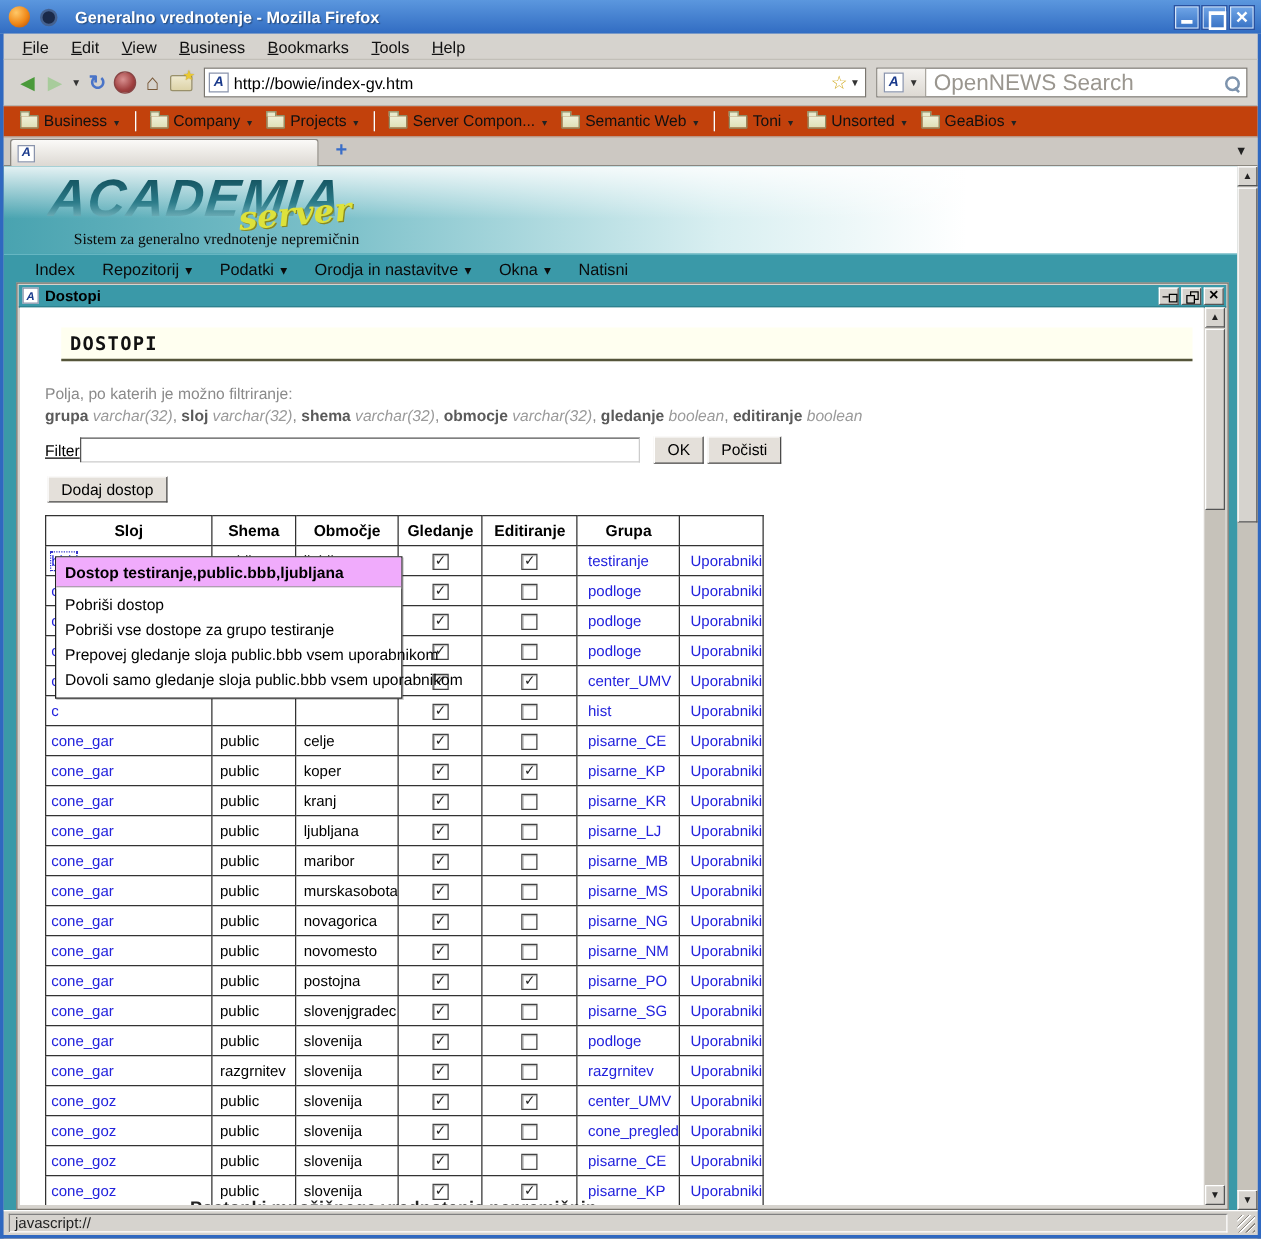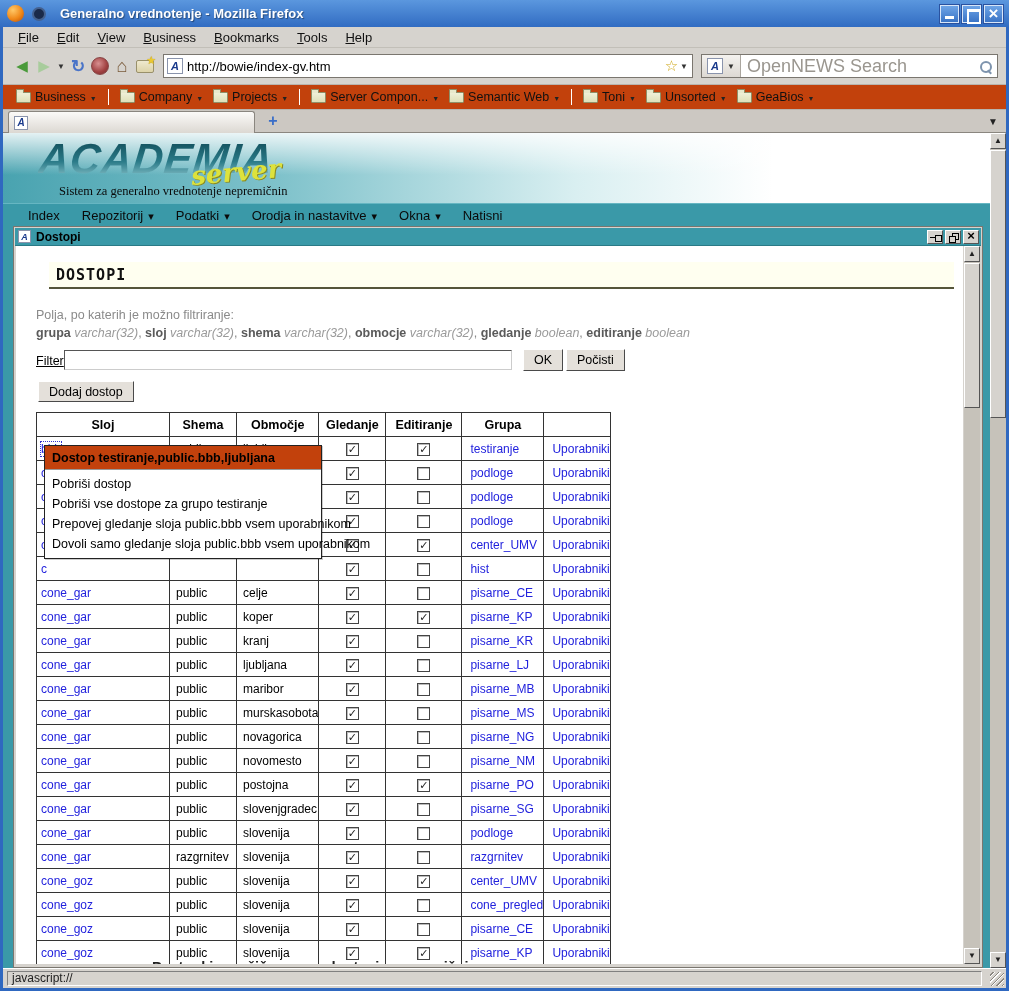--- a/index.html
+++ b/index.html
@@ -172,21 +172,21 @@
   a.tlink { color:#2222dd; text-decoration:none; }
   a.tlink.focused { outline:1px dotted #3333cc; }
   .cb { display:inline-block; width:13px; height:13px; border:1px solid #444; background:#fff;
         vertical-align:middle; line-height:11px; font-size:11px; color:#222; text-align:center;
         box-shadow:1px 1px 0 #bbb inset; }
   .cb.checked::before { content:"✓"; }
 
   
   .ctx-menu { position:absolute; left:28px; top:199px; width:278px; background:#fff;
               border:1px solid #222; box-shadow:1px 1px 0 rgba(0,0,0,.2); }
-  .ctx-title { background:#c2410c; font-size:12.5px; font-weight:bold; color:#000; padding:5px 7px 4px;
+  .ctx-title { background:#f0abfc; font-size:12.5px; font-weight:bold; color:#000; padding:5px 7px 4px;
                border-bottom:1px solid #999; }
   .ctx-items { padding:3px 0 4px; border-top:1px solid #fff; }
   .ctx-item { font-size:12.5px; color:#000; padding:3px 7px; white-space:nowrap; }
 
   .footer-clip { position:absolute; left:136px; top:713px; font-size:14.5px; font-weight:bold; color:#222; }
 
   
   .sb { background:#c6c2ba; }
   .sb-btn { position:absolute; left:0; width:16px; height:16px; background:#d6d3ce; border:1px solid;
             border-color:#fff #555 #555 #fff; text-align:center; line-height:14px; font-size:8px; color:#222; }

